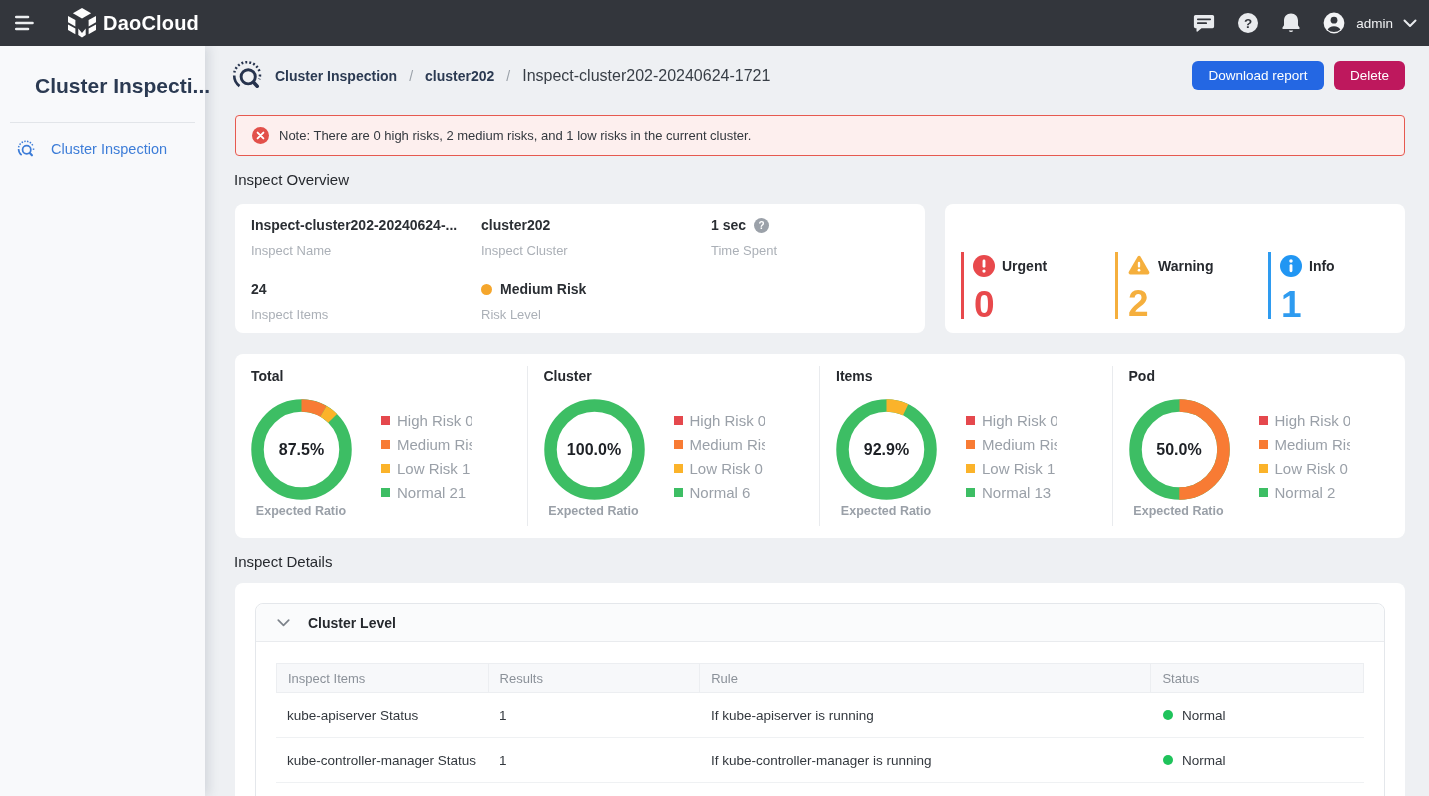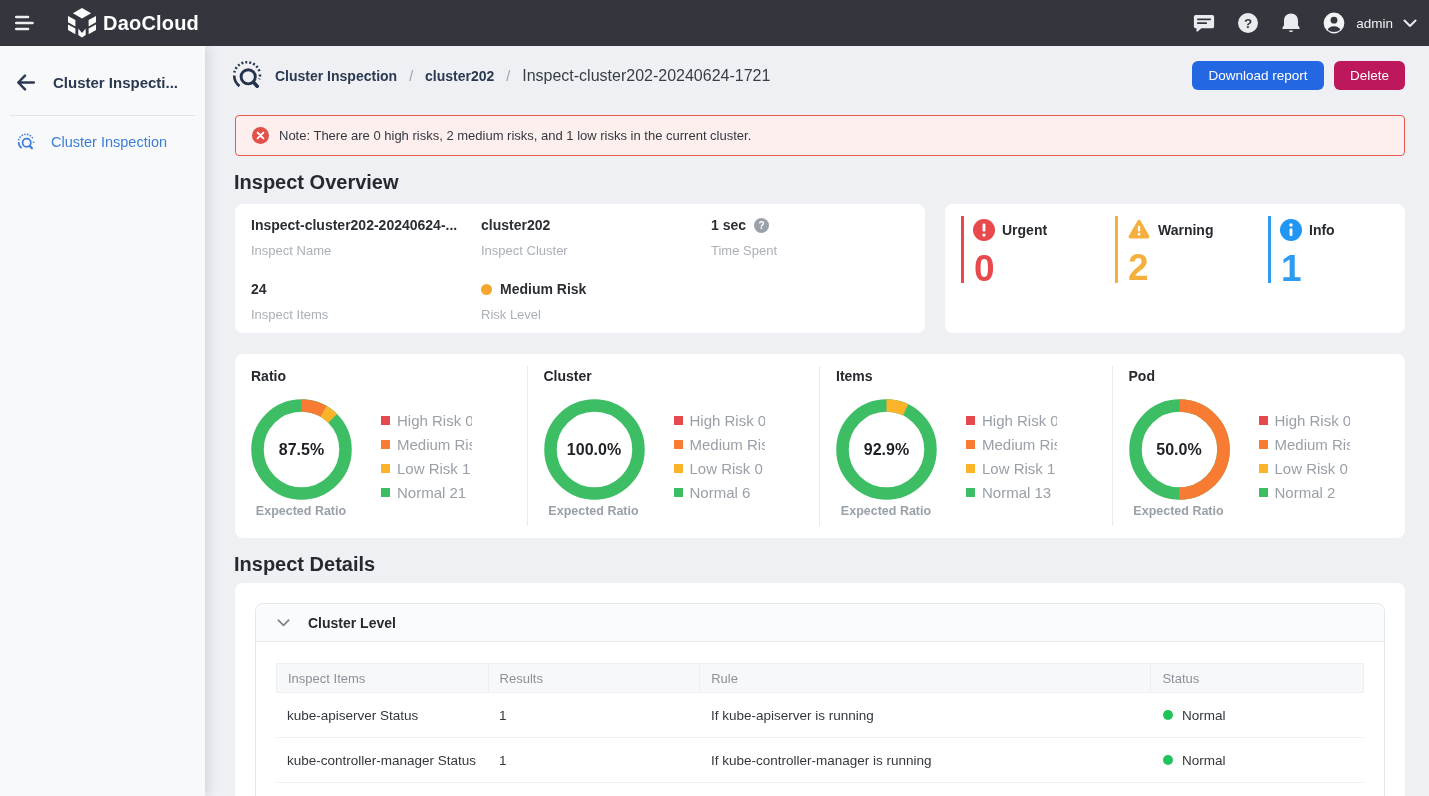--- a/index.html
+++ b/index.html
@@ -6,47 +6,47 @@
 html,body { width:1429px; height:796px; overflow:hidden; font-family:"Liberation Sans",sans-serif; background:#eef0f4; }
 .topbar { position:absolute; top:0; left:0; width:1429px; height:46px; background:#33363c; display:flex; align-items:center; z-index:20; }
 .burger { margin-left:15px; width:20px; height:16px; }
 .logo { display:flex; align-items:center; margin-left:32px; }
 .logoname { color:#fff; font-size:20px; font-weight:bold; letter-spacing:0.2px; margin-left:6px; }
 .topright { margin-left:auto; display:flex; align-items:center; margin-right:12px; }
 .topright .ic { margin-right:22px; display:flex; align-items:center; }
 .adminname { color:#f0f1f3; font-size:13.5px; margin-right:10px; }
 .sidebar { position:absolute; top:46px; left:0; width:205px; height:750px; background:#f8f9fb; box-shadow:4px 0 10px rgba(60,70,90,0.14); z-index:10; }
 .sbtitle { display:flex; align-items:center; padding:28px 16px 0 17px; }
-.sbtitle span { font-size:15px; font-weight:bold; color:#2b3a52; margin-left:18px; white-space:nowrap; }
+.sbtitle span { font-size:21px; font-weight:bold; color:#2b3a52; margin-left:18px; white-space:nowrap; }
 .sbdivider { border-bottom:1px solid #e2e5e9; margin:24px 10px 0 10px; }
 .sbitem { display:flex; align-items:center; padding:17px 0 0 17px; }
 .sbitem span { font-size:14.5px; color:#3d7dd8; margin-left:16px; }
 .main { position:absolute; top:46px; left:205px; width:1224px; height:750px; background:#eef0f3; }
 .crumbrow { position:absolute; top:13px; left:27px; right:24px; height:33px; display:flex; align-items:center; }
 .crumb-ic { width:30px; height:31px; }
 .crumbs { display:flex; align-items:center; margin-left:13px; font-size:14px; }
 .cb { color:#2b3a52; font-weight:bold; }
 .csep { color:#9ba1a9; margin:0 12px; }
 .clast { color:#383e46; font-size:16px; }
 .btns { margin-left:auto; display:flex; }
 .btn { height:29px; border-radius:6px; color:#fff; font-size:13.5px; display:flex; align-items:center; justify-content:center; }
 .btn-blue { background:#2467e3; width:132px; margin-right:10px; }
 .btn-red { background:#be185d; width:71px; }
 .alert { position:absolute; top:69px; left:30px; right:24px; height:41px; background:#fdefee; border:1px solid #e6594f; border-radius:4px; display:flex; align-items:center; }
 .alert .aicon { margin-left:16px; }
 .alert .atext { margin-left:10px; font-size:13px; color:#33383e; }
-.h1 { position:absolute; left:29px; font-size:20px; font-weight:bold; color:#26292e; }
+.h1 { position:absolute; left:29px; font-size:15px; font-weight:normal; color:#26292e; }
 .ovrow { position:absolute; top:158px; left:30px; right:24px; height:111px; display:flex; }
 .card { background:#fff; border-radius:8px; }
 .ovleft { width:690px; height:129px; margin-right:20px; position:relative; }
 .ovright { flex:1; height:129px; position:relative; }
 .field { position:absolute; }
 .fval { font-size:14px; font-weight:bold; color:#2b2f34; }
 .flab { font-size:13px; color:#abb0b7; margin-top:10px; }
-.statcol { position:absolute; top:12px; height:67px; border-left:3.5px solid; padding-left:9px; }
+.statcol { position:absolute; top:48px; height:67px; border-left:3.5px solid; padding-left:9px; }
 .stathead { display:flex; align-items:center; margin-top:3px; }
 .stathead span { font-size:14px; font-weight:bold; color:#26292e; margin-left:7px; }
 .statnum { font-size:37px; font-weight:bold; margin-top:9px; margin-left:1px; line-height:1; }
 .charts { position:absolute; top:308px; left:30px; right:24px; height:184px; background:#fff; border-radius:8px; }
 .chartcol { position:absolute; top:0; height:184px; width:292.5px; overflow:hidden; }
 .chartcol .divider { position:absolute; right:0; top:12px; height:160px; border-right:1px solid #e9ebee; }
 .ctitle { position:absolute; top:14px; left:16px; font-size:14px; font-weight:bold; color:#26292e; }
 .donutwrap { position:absolute; top:45px; left:16px; width:101px; height:101px; }
 .dcenter { position:absolute; top:0; left:0; width:101px; height:101px; display:flex; align-items:center; justify-content:center; font-size:16px; font-weight:bold; color:#1d2025; }
 .expratio { position:absolute; top:150px; left:66px; transform:translateX(-50%); white-space:nowrap; font-size:12.5px; font-weight:bold; color:#9aa0a8; }
@@ -233,21 +233,21 @@
           <span>Info</span>
         </div>
         <div class="statnum" style="color:#2e9bf0;">1</div>
       </div>
     </div>
   </div>
 
   <div class="charts">
       <div class="chartcol" style="left:0px">
         <div class="divider"></div>
-    <div class="ctitle">Ratio</div>
+    <div class="ctitle">Total</div>
     <div class="donutwrap"><svg width="101" height="101" viewBox="0 0 101 101">
             <circle cx="50.5" cy="50.5" r="44" fill="none" stroke="#3dbe64" stroke-width="12.5"></circle>
             <circle cx="50.5" cy="50.5" r="44" fill="none" stroke="#f87b34" stroke-width="12.5" stroke-dasharray="23.038346126325145 276.46015351590177" stroke-dashoffset="0" transform="rotate(-90 50.5 50.5)"></circle>
             <circle cx="50.5" cy="50.5" r="44" fill="none" stroke="#fbb32a" stroke-width="12.5" stroke-dasharray="11.519173063162572 276.46015351590177" stroke-dashoffset="-23.038346126325145" transform="rotate(-90 50.5 50.5)"></circle>
           </svg><div class="dcenter">87.5%</div></div>
     <div class="expratio">Expected Ratio</div>
     <div class="legend">
           <div class="litem">
             <span class="lsq" style="background:#e5484d"></span>
             <span class="ltext">High Risk 0</span>

